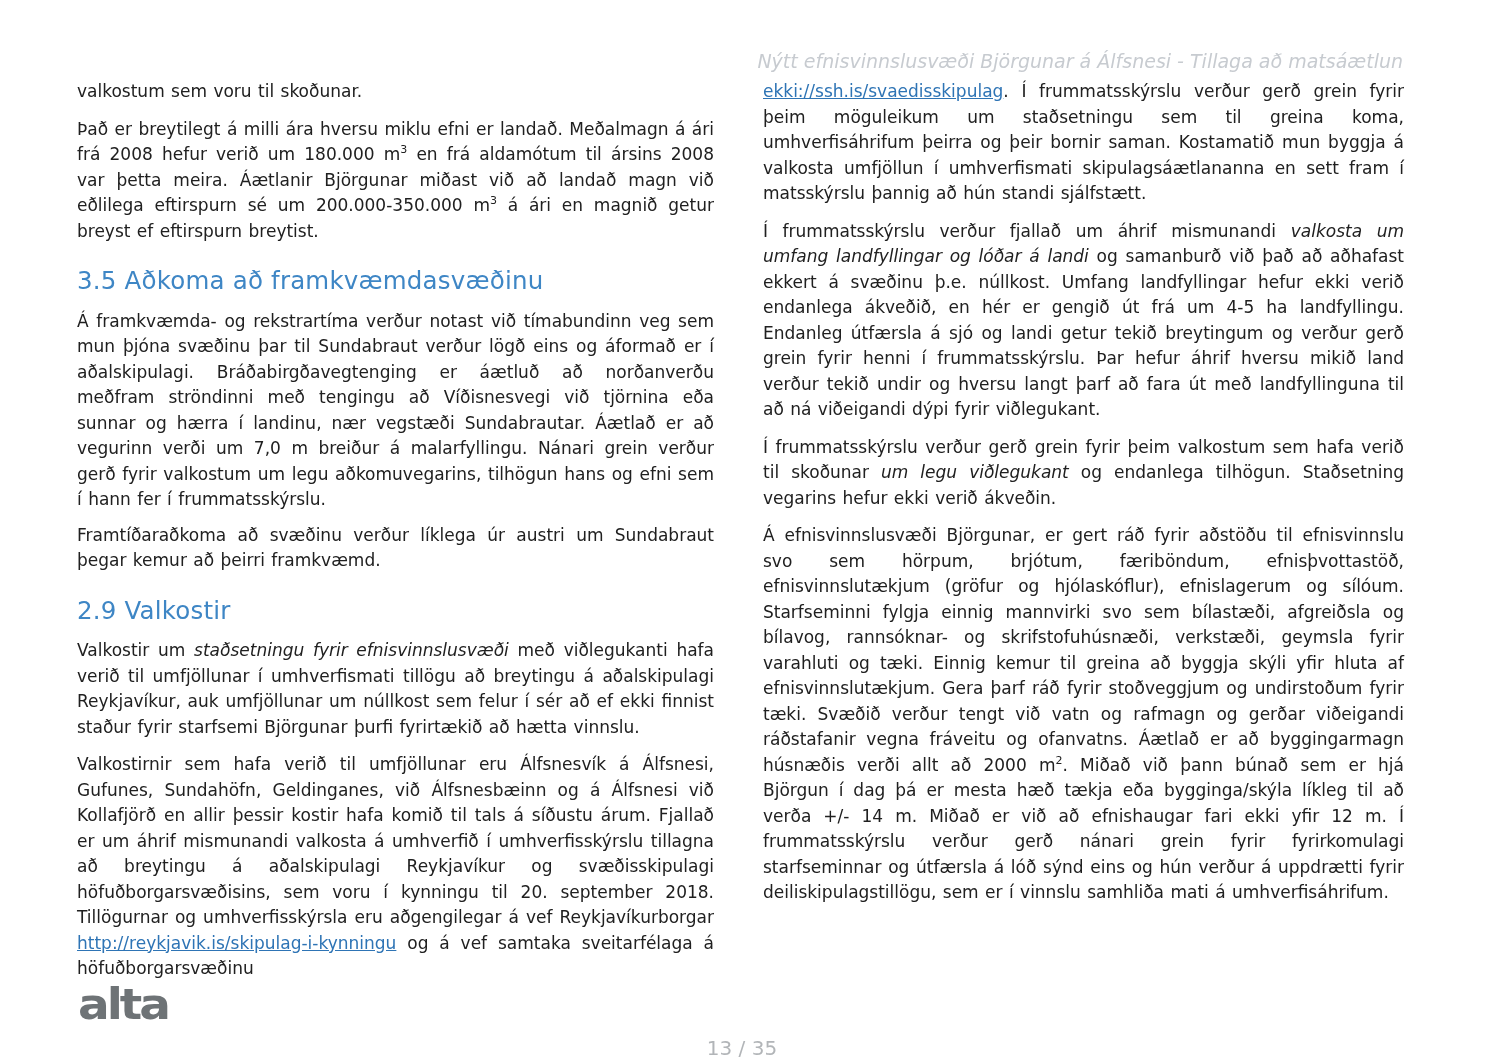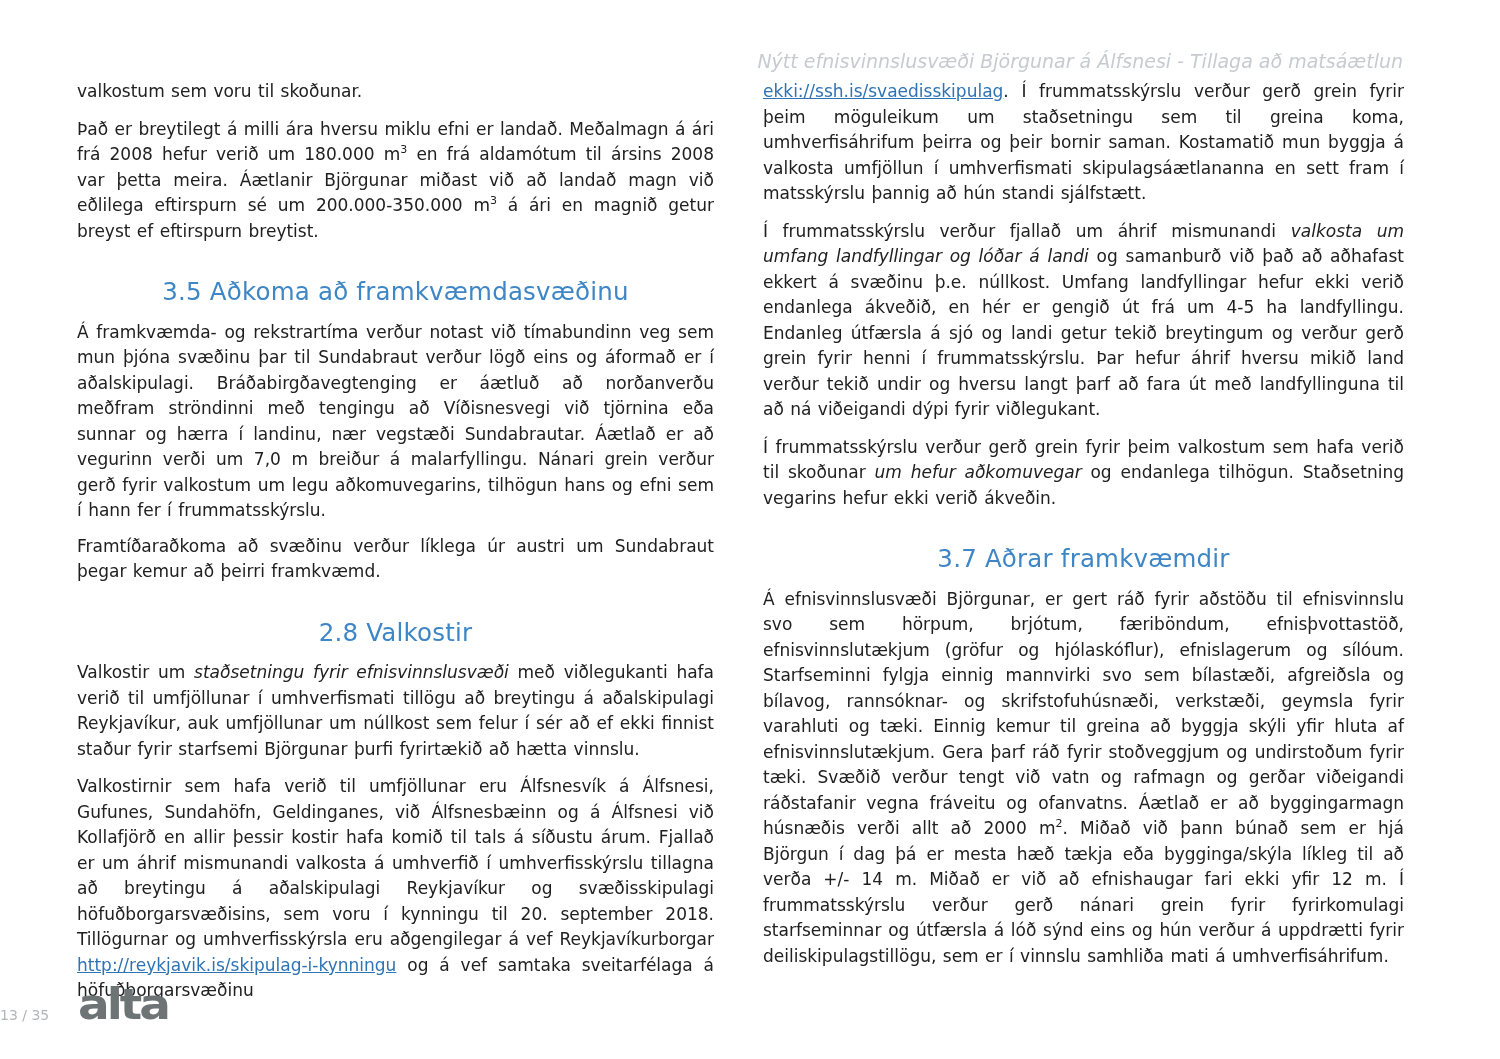--- a/index.html
+++ b/index.html
@@ -25,57 +25,56 @@
     font-size:17px;line-height:25.5px;color:var(--body-color);
     text-align:justify;
   }
   .col-left{left:77px;width:637px;}
   .col-right{left:763px;width:641px;}
   p.body-paragraph{margin:0 0 12px 0;word-spacing:1px;}
   p.tight{margin-bottom:10px;}
   p.fill-last{text-align-last:justify;}
   h2.section-heading{
     font-size:24.5px;font-weight:400;color:var(--heading-color);
-    margin:35px 0 15px 0;text-align:center;letter-spacing:0.2px;
+    margin:24px 0 15px 0;text-align:left;letter-spacing:0.2px;
   }
   a.inline-link{color:var(--link-color);text-decoration:underline;cursor:pointer;}
   sup.superscript{font-size:11px;line-height:0;vertical-align:super;}
   i.emphasis{font-style:italic;}
   .footer-logo{
     position:absolute;left:78px;top:982px;
     font-size:47px;font-weight:800;color:var(--logo-color);
     letter-spacing:-3px;line-height:1;font-family:"DejaVu Sans", sans-serif;
     transform:scaleY(0.92);transform-origin:top left;
   }
   .page-number{
-    position:absolute;left:0;top:1007px;width:1484px;
-    color:var(--footer-color);font-size:14px;
+    position:absolute;left:0;top:1036px;width:1484px;text-align:center;
+    color:var(--footer-color);font-size:20px;
   }
 </style>
 </head>
 <body>
 
 <div class="page">
   <div class="header-title">Nýtt efnisvinnslusvæði Björgunar á Álfsnesi - Tillaga að matsáætlun</div>
 
   <div class="column col-left">
       <p class="body-paragraph">valkostum sem voru til skoðunar.</p>
       <p class="body-paragraph">Það er breytilegt á milli ára hversu miklu efni er landað. Meðalmagn á ári frá 2008 hefur verið um 180.000 m<sup class="superscript">3</sup> en frá aldamótum til ársins 2008 var þetta meira. Áætlanir Björgunar miðast við að landað magn við eðlilega eftirspurn sé um 200.000-350.000 m<sup class="superscript">3</sup> á ári en magnið getur breyst ef eftirspurn breytist.</p>
       <h2 class="section-heading">3.5 Aðkoma að framkvæmdasvæðinu</h2>
       <p class="body-paragraph tight">Á framkvæmda- og rekstrartíma verður notast við tímabundinn veg sem mun þjóna svæðinu þar til Sundabraut verður lögð eins og áformað er í aðalskipulagi. Bráðabirgðavegtenging er áætluð að norðanverðu meðfram ströndinni með tengingu að Víðisnesvegi við tjörnina eða sunnar og hærra í landinu, nær vegstæði Sundabrautar. Áætlað er að vegurinn verði um 7,0 m breiður á malarfyllingu. Nánari grein verður gerð fyrir valkostum um legu aðkomuvegarins, tilhögun hans og efni sem í hann fer í frummatsskýrslu.</p>
       <p class="body-paragraph">Framtíðaraðkoma að svæðinu verður líklega úr austri um Sundabraut þegar kemur að þeirri framkvæmd.</p>
-      <h2 class="section-heading">2.8 Valkostir</h2>
+      <h2 class="section-heading">2.9 Valkostir</h2>
       <p class="body-paragraph">Valkostir um <i class="emphasis">staðsetningu fyrir efnisvinnslusvæði</i> með viðlegukanti hafa verið til umfjöllunar í umhverfismati tillögu að breytingu á aðalskipulagi Reykjavíkur, auk umfjöllunar um núllkost sem felur í sér að ef ekki finnist staður fyrir starfsemi Björgunar þurfi fyrirtækið að hætta vinnslu.</p>
       <p class="body-paragraph fill-last">Valkostirnir sem hafa verið til umfjöllunar eru Álfsnesvík á Álfsnesi, Gufunes, Sundahöfn, Geldinganes, við Álfsnesbæinn og á Álfsnesi við Kollafjörð en allir þessir kostir hafa komið til tals á síðustu árum. Fjallað er um áhrif mismunandi valkosta á umhverfið í umhverfisskýrslu tillagna að breytingu á aðalskipulagi Reykjavíkur og svæðisskipulagi höfuðborgarsvæðisins, sem voru í kynningu til 20. september 2018. Tillögurnar og umhverfisskýrsla eru aðgengilegar á vef Reykjavíkurborgar <a href="#" class="inline-link">http://reykjavik.is/skipulag-i-kynningu</a> og á vef samtaka sveitarfélaga á höfuðborgarsvæðinu</p>
     </div>
 
   <div class="column col-right">
       <p class="body-paragraph"><a href="#" class="inline-link">ekki://ssh.is/svaedisskipulag</a>. Í frummatsskýrslu verður gerð grein fyrir þeim möguleikum um staðsetningu sem til greina koma, umhverfisáhrifum þeirra og þeir bornir saman. Kostamatið mun byggja á valkosta umfjöllun í umhverfismati skipulagsáætlananna en sett fram í matsskýrslu þannig að hún standi sjálfstætt.</p>
       <p class="body-paragraph">Í frummatsskýrslu verður fjallað um áhrif mismunandi <i class="emphasis">valkosta um umfang landfyllingar og lóðar á landi</i> og samanburð við það að aðhafast ekkert á svæðinu þ.e. núllkost. Umfang landfyllingar hefur ekki verið endanlega ákveðið, en hér er gengið út frá um 4-5 ha landfyllingu. Endanleg útfærsla á sjó og landi getur tekið breytingum og verður gerð grein fyrir henni í frummatsskýrslu. Þar hefur áhrif hversu mikið land verður tekið undir og hversu langt þarf að fara út með landfyllinguna til að ná viðeigandi dýpi fyrir viðlegukant.</p>
-      <p class="body-paragraph">Í frummatsskýrslu verður gerð grein fyrir þeim valkostum sem hafa verið til skoðunar <i class="emphasis">um hefur aðkomuvegar</i> og endanlega tilhögun. Staðsetning vegarins hefur ekki verið ákveðin.</p>
-      <h2 class="section-heading">3.7 Aðrar framkvæmdir</h2>
+      <p class="body-paragraph">Í frummatsskýrslu verður gerð grein fyrir þeim valkostum sem hafa verið til skoðunar <i class="emphasis">um legu viðlegukant</i> og endanlega tilhögun. Staðsetning vegarins hefur ekki verið ákveðin.</p>
       <p class="body-paragraph">Á efnisvinnslusvæði Björgunar, er gert ráð fyrir aðstöðu til efnisvinnslu svo sem hörpum, brjótum, færiböndum, efnisþvottastöð, efnisvinnslutækjum (gröfur og hjólaskóflur), efnislagerum og sílóum. Starfseminni fylgja einnig mannvirki svo sem bílastæði, afgreiðsla og bílavog, rannsóknar- og skrifstofuhúsnæði, verkstæði, geymsla fyrir varahluti og tæki. Einnig kemur til greina að byggja skýli yfir hluta af efnisvinnslutækjum. Gera þarf ráð fyrir stoðveggjum og undirstoðum fyrir tæki. Svæðið verður tengt við vatn og rafmagn og gerðar viðeigandi ráðstafanir vegna fráveitu og ofanvatns.  Áætlað er að byggingarmagn húsnæðis verði allt að 2000 m<sup class="superscript">2</sup>. Miðað við þann búnað sem er hjá Björgun í dag þá er mesta hæð tækja eða bygginga/skýla líkleg til að verða +/- 14 m. Miðað er við að efnishaugar fari ekki yfir 12 m. Í frummatsskýrslu verður gerð nánari grein fyrir fyrirkomulagi starfseminnar og útfærsla á lóð sýnd eins og hún verður á uppdrætti fyrir deiliskipulagstillögu, sem er í vinnslu samhliða mati á umhverfisáhrifum.</p>
     </div>
 
   <div class="footer-logo">alta</div>
 
   <div class="page-number">13 / 35</div>
 </div>
 
 </body></html>

